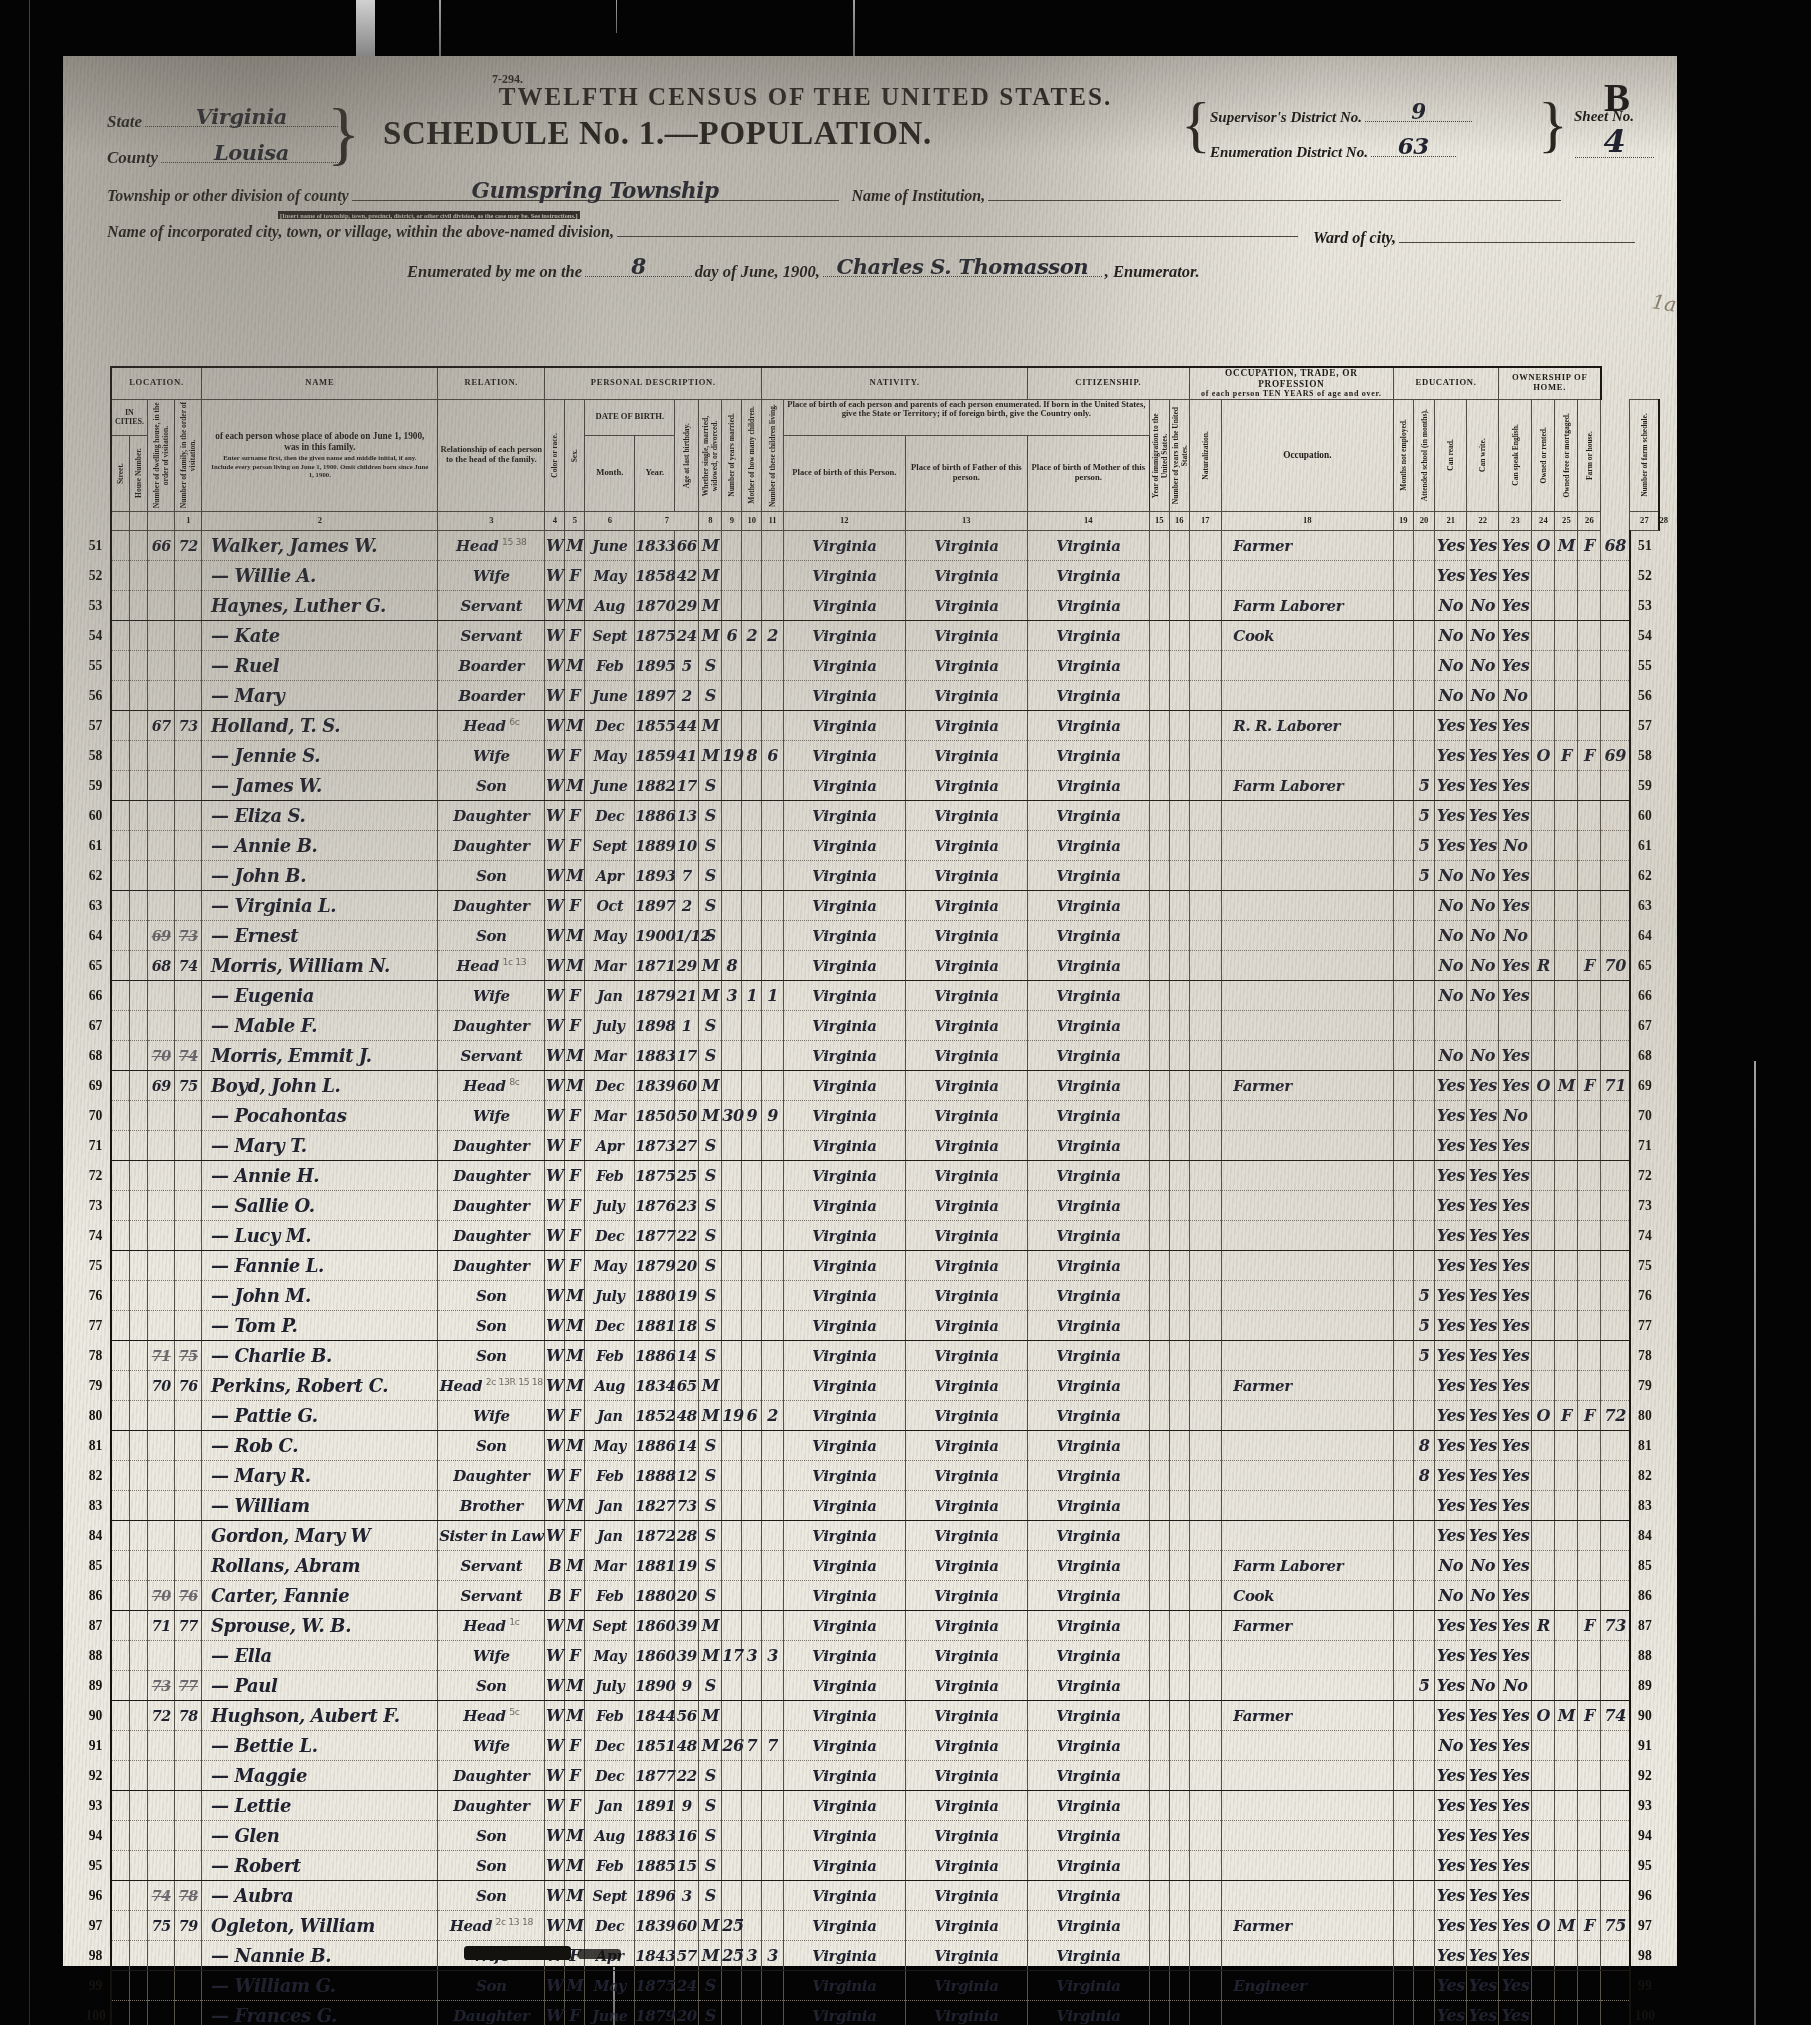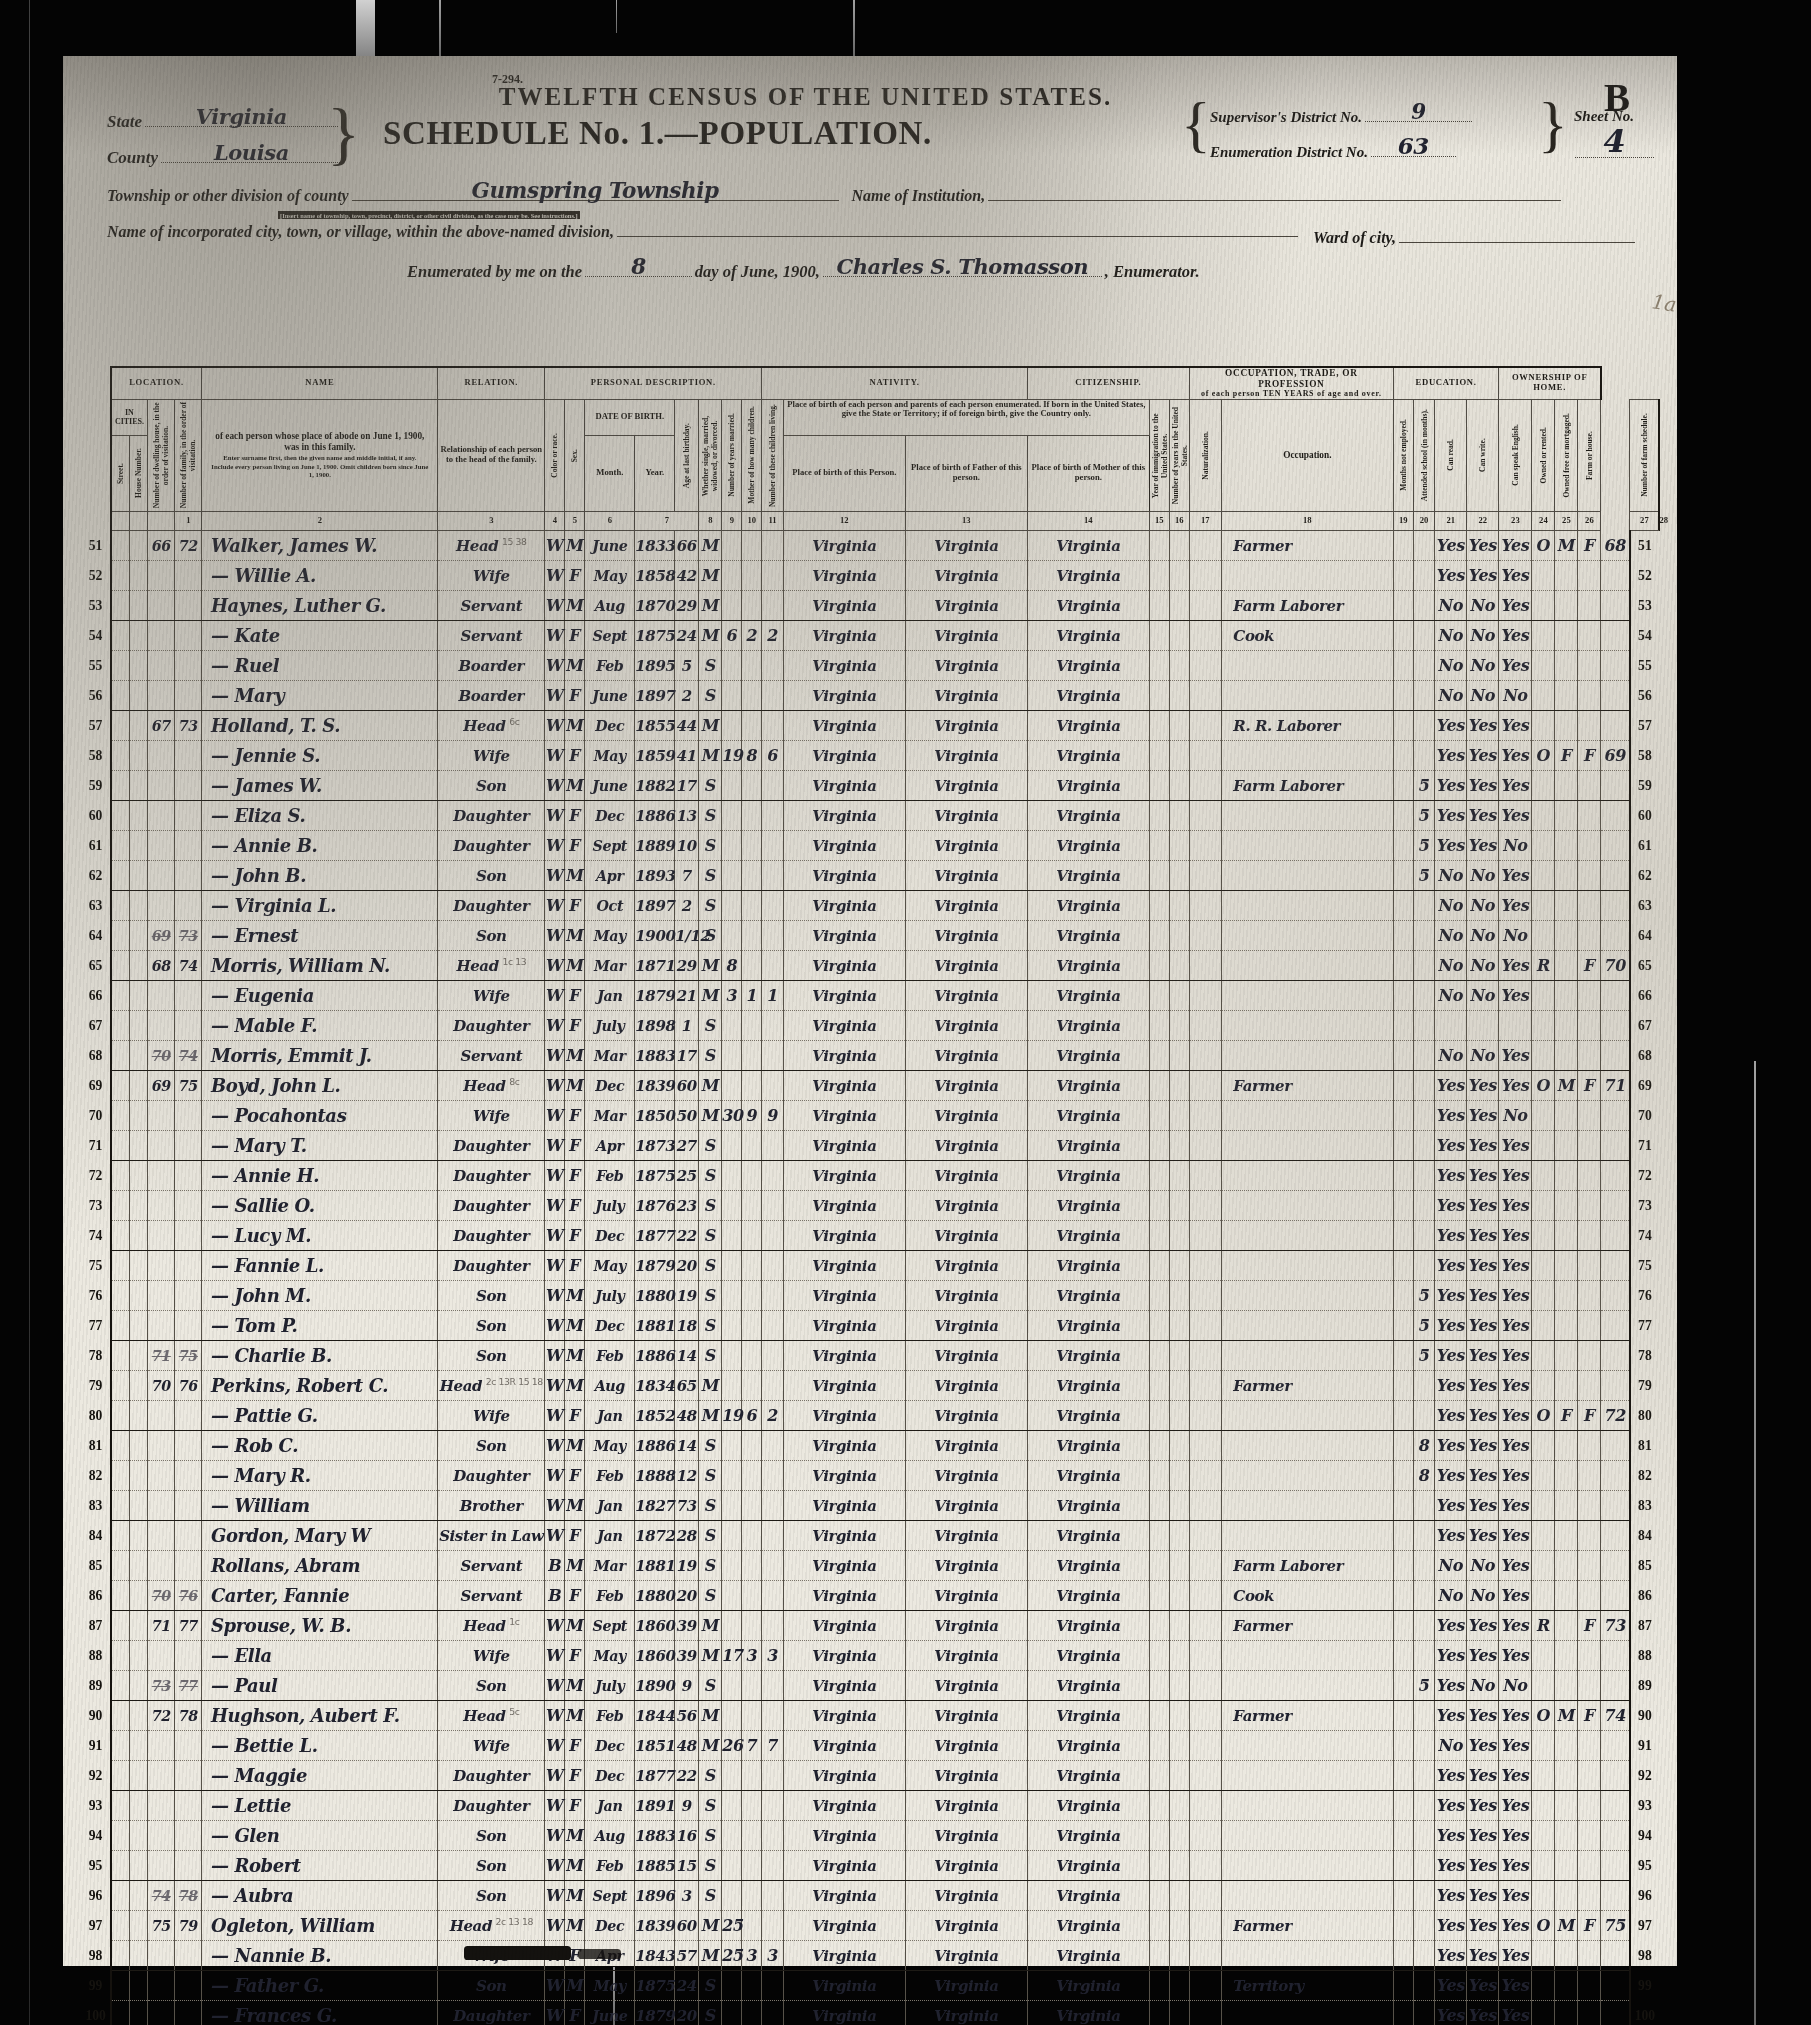--- a/index.html
+++ b/index.html
@@ -2012,38 +2012,38 @@
           <td class="cell c-fh hw"></td>
           <td class="cell c-fs hw"></td>
           <td class="rn right">98</td>
         </tr>
         <tr>
           <td class="rn left">99</td>
           <td class="cell c-street"></td>
           <td class="cell c-house"></td>
           <td class="cell c-d hw"></td>
           <td class="cell c-f hw"></td>
-          <td class="cell c-name hw gl name">— Father G.</td>
+          <td class="cell c-name hw gl name">— William G.</td>
           <td class="cell c-rel hw gl">Son</td>
           <td class="cell c-c hw gl">W</td>
           <td class="cell c-s hw">M</td>
           <td class="cell c-m hw">May</td>
           <td class="cell c-y hw">1875</td>
           <td class="cell c-a hw">24</td>
           <td class="cell c-ms hw">S</td>
           <td class="cell c-ym hw"></td>
           <td class="cell c-mc hw"></td>
           <td class="cell c-cl hw"></td>
           <td class="cell c-pb hw gl pob">Virginia</td>
           <td class="cell c-pf hw pob">Virginia</td>
           <td class="cell c-pm hw pob">Virginia</td>
           <td class="cell c-im hw gl"></td>
           <td class="cell c-yu hw"></td>
           <td class="cell c-na hw"></td>
-          <td class="cell c-oc hw gl">Territory</td>
+          <td class="cell c-oc hw gl">Engineer</td>
           <td class="cell c-mn hw"></td>
           <td class="cell c-sc hw gl"></td>
           <td class="cell c-rd hw">Yes</td>
           <td class="cell c-wr hw">Yes</td>
           <td class="cell c-en hw">Yes</td>
           <td class="cell c-or hw gl"></td>
           <td class="cell c-of hw"></td>
           <td class="cell c-fh hw"></td>
           <td class="cell c-fs hw"></td>
           <td class="rn right">99</td>

